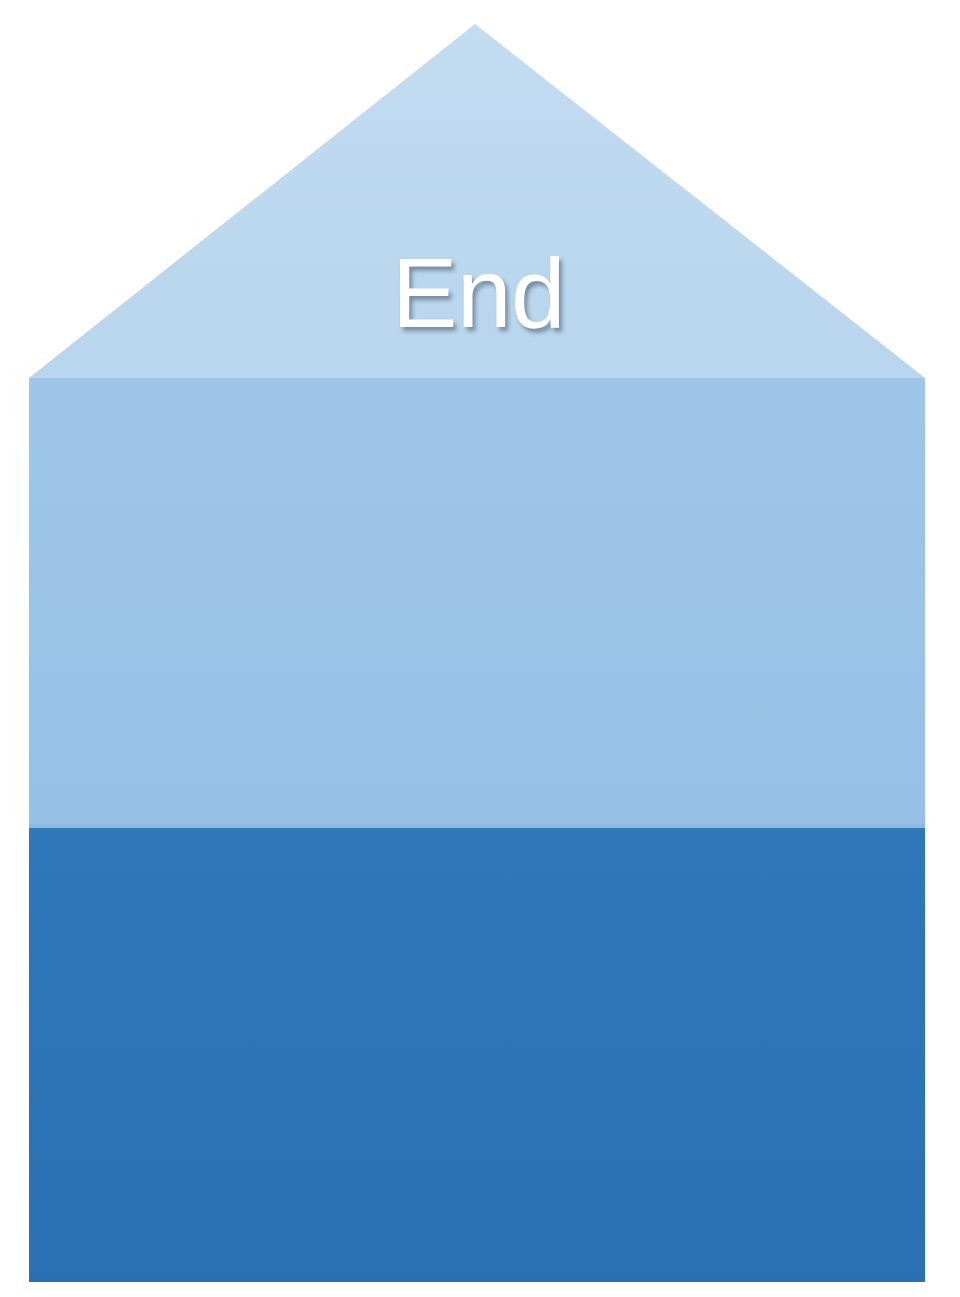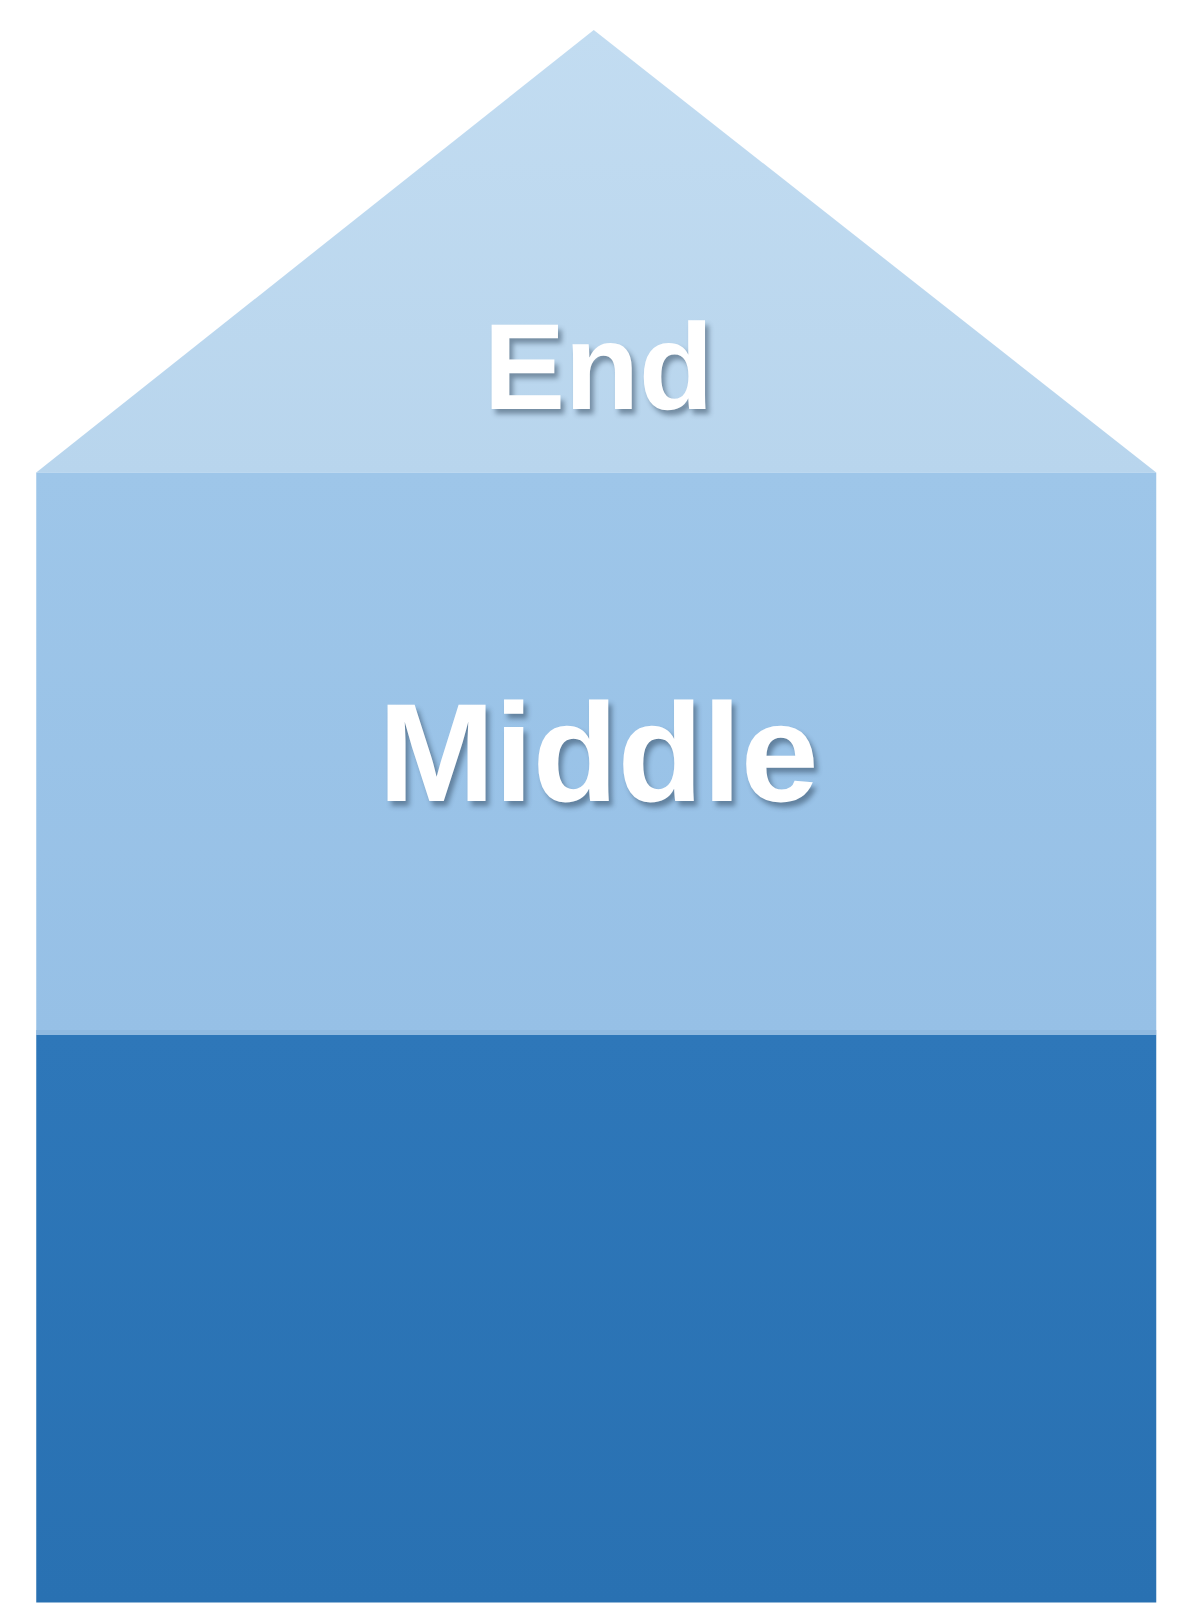--- a/index.html
+++ b/index.html
@@ -29,21 +29,21 @@
     height: 1297px;
   }
 
   .band-label {
     position: absolute;
     left: 0;
     width: 957px;
     text-align: center;
     color: #ffffff;
     font-family: "Liberation Sans", sans-serif;
-    font-weight: bold;
+    font-weight: normal;
     line-height: 1;
     white-space: nowrap;
     letter-spacing: -0.5px;
     text-shadow: 3px 4px 4px rgba(30, 50, 70, 0.45);
   }
 
   #label-end {
     top: 244px;
     font-size: 98px;
   }
@@ -83,16 +83,15 @@
 
     <rect x="29" y="378" width="896" height="450" fill="url(#gradMid)"></rect>
 
     <rect x="29" y="824" width="896" height="4" fill="#8fb9e0"></rect>
 
     <rect x="29" y="828" width="896" height="454" fill="url(#gradBeg)"></rect>
   </svg>
 
   <div class="band-label" id="label-end">End</div>
 
-  <div class="band-label" id="label-middle">Middle</div>
 
 
 </div>
 
 </body></html>

